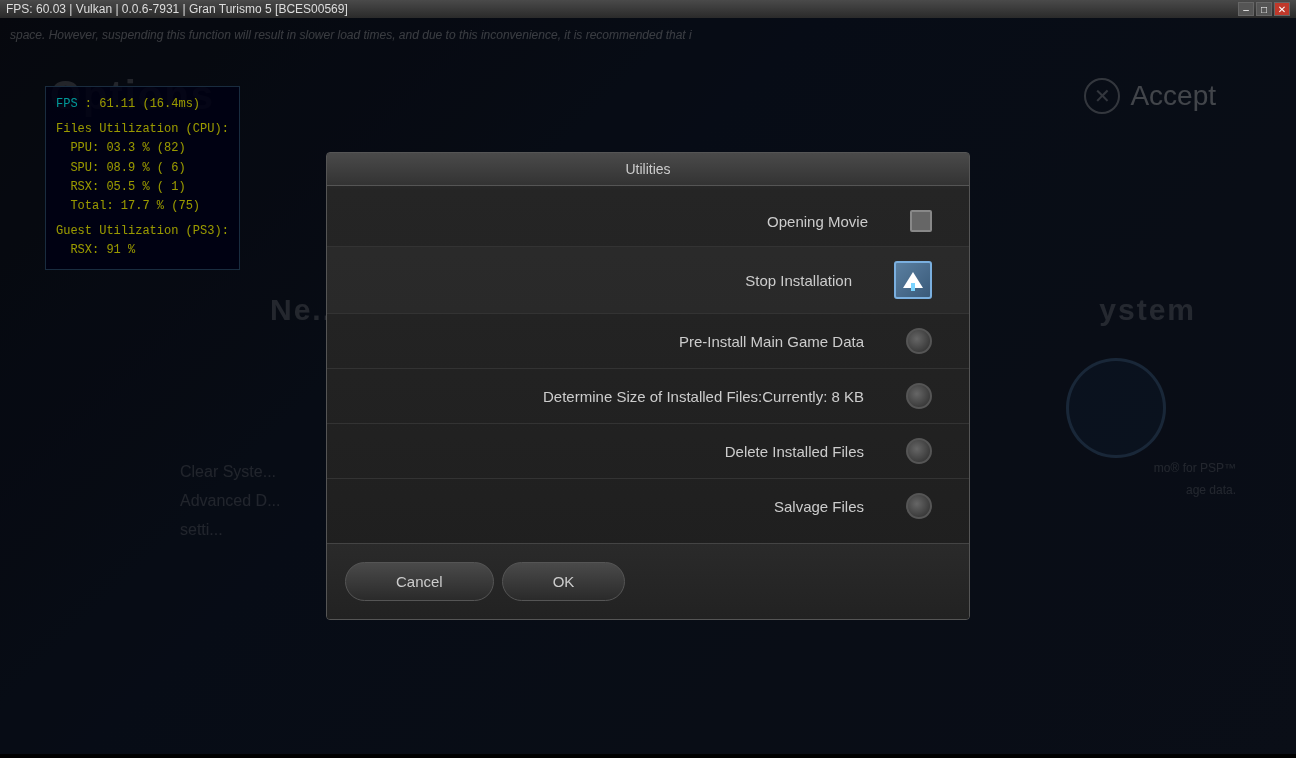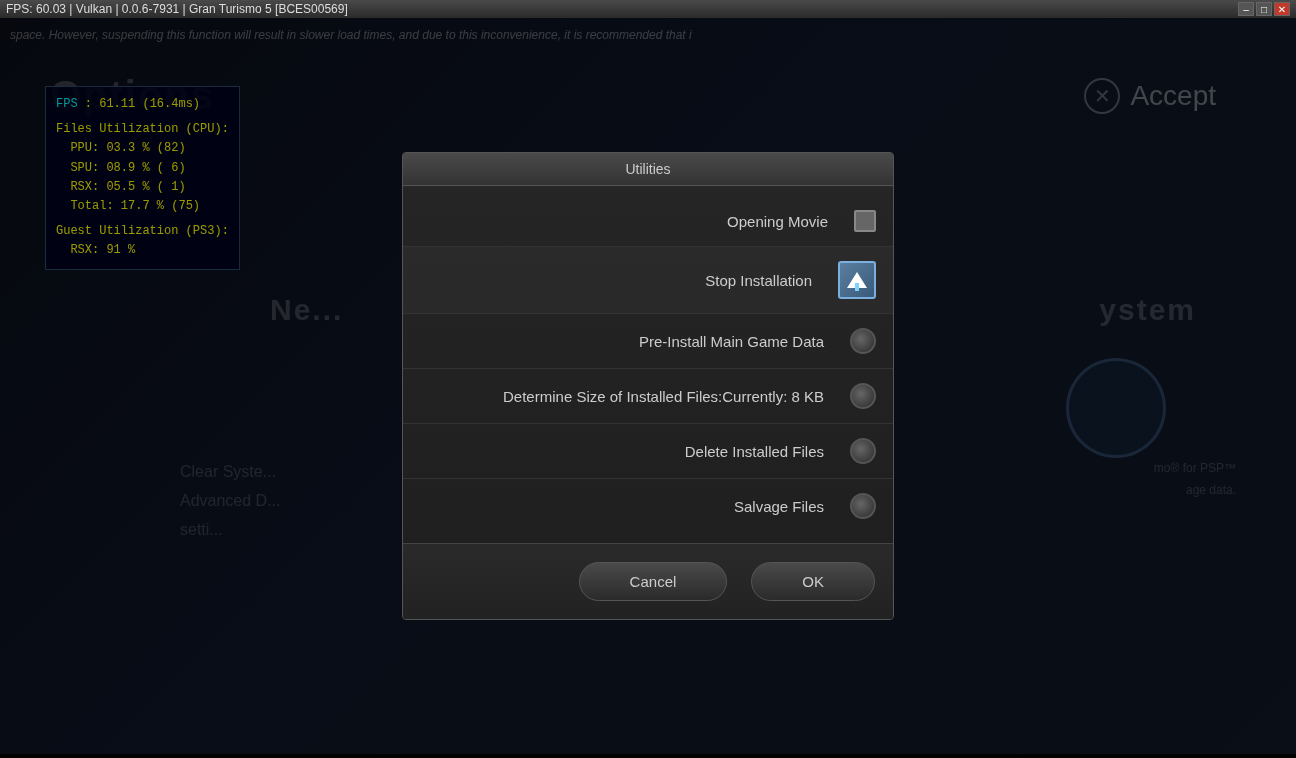--- a/index.html
+++ b/index.html
@@ -150,21 +150,21 @@
       bottom: 0;
       background: rgba(0,0,0,0.4);
       display: flex;
       align-items: center;
       justify-content: center;
       z-index: 50;
     }
 
     
     #dialog {
-      width: 492px;
+      width: 644px;
       background: linear-gradient(to bottom, #3a3a3a 0%, #252525 8%, #1e1e1e 100%);
       border: 1px solid #555;
       border-radius: 4px;
       overflow: hidden;
     }
 
     #dialog-titlebar {
       background: linear-gradient(to bottom, #4a4a4a, #333);
       text-align: center;
       padding: 8px;
@@ -173,23 +173,23 @@
       border-bottom: 1px solid #555;
     }
 
     #dialog-content {
       padding: 10px 0;
     }
 
     .dialog-row {
       display: flex;
       align-items: center;
-      padding: 14px 17px;
+      padding: 14px 37px;
       border-bottom: 1px solid #333;
-      gap: 16px;
+      gap: 32px;
     }
 
     .dialog-row:last-child {
       border-bottom: none;
     }
 
     .row-label {
       color: #ccc;
       font-size: 15px;
       flex: 1;
@@ -254,22 +254,22 @@
       border: 2px solid #555;
       flex-shrink: 0;
     }
 
     
     #dialog-footer {
       background: linear-gradient(to bottom, #2a2a2a, #222);
       border-top: 1px solid #444;
       padding: 18px;
       display: flex;
-      justify-content: flex-end;
-      gap: 24px;
+      justify-content: flex-start;
+      gap: 8px;
     }
 
     .dialog-btn {
       padding: 10px 50px;
       border-radius: 20px;
       font-size: 15px;
       cursor: pointer;
       border: 1px solid #555;
       background: linear-gradient(to bottom, #4a4a4a, #2a2a2a);
       color: #ccc;

